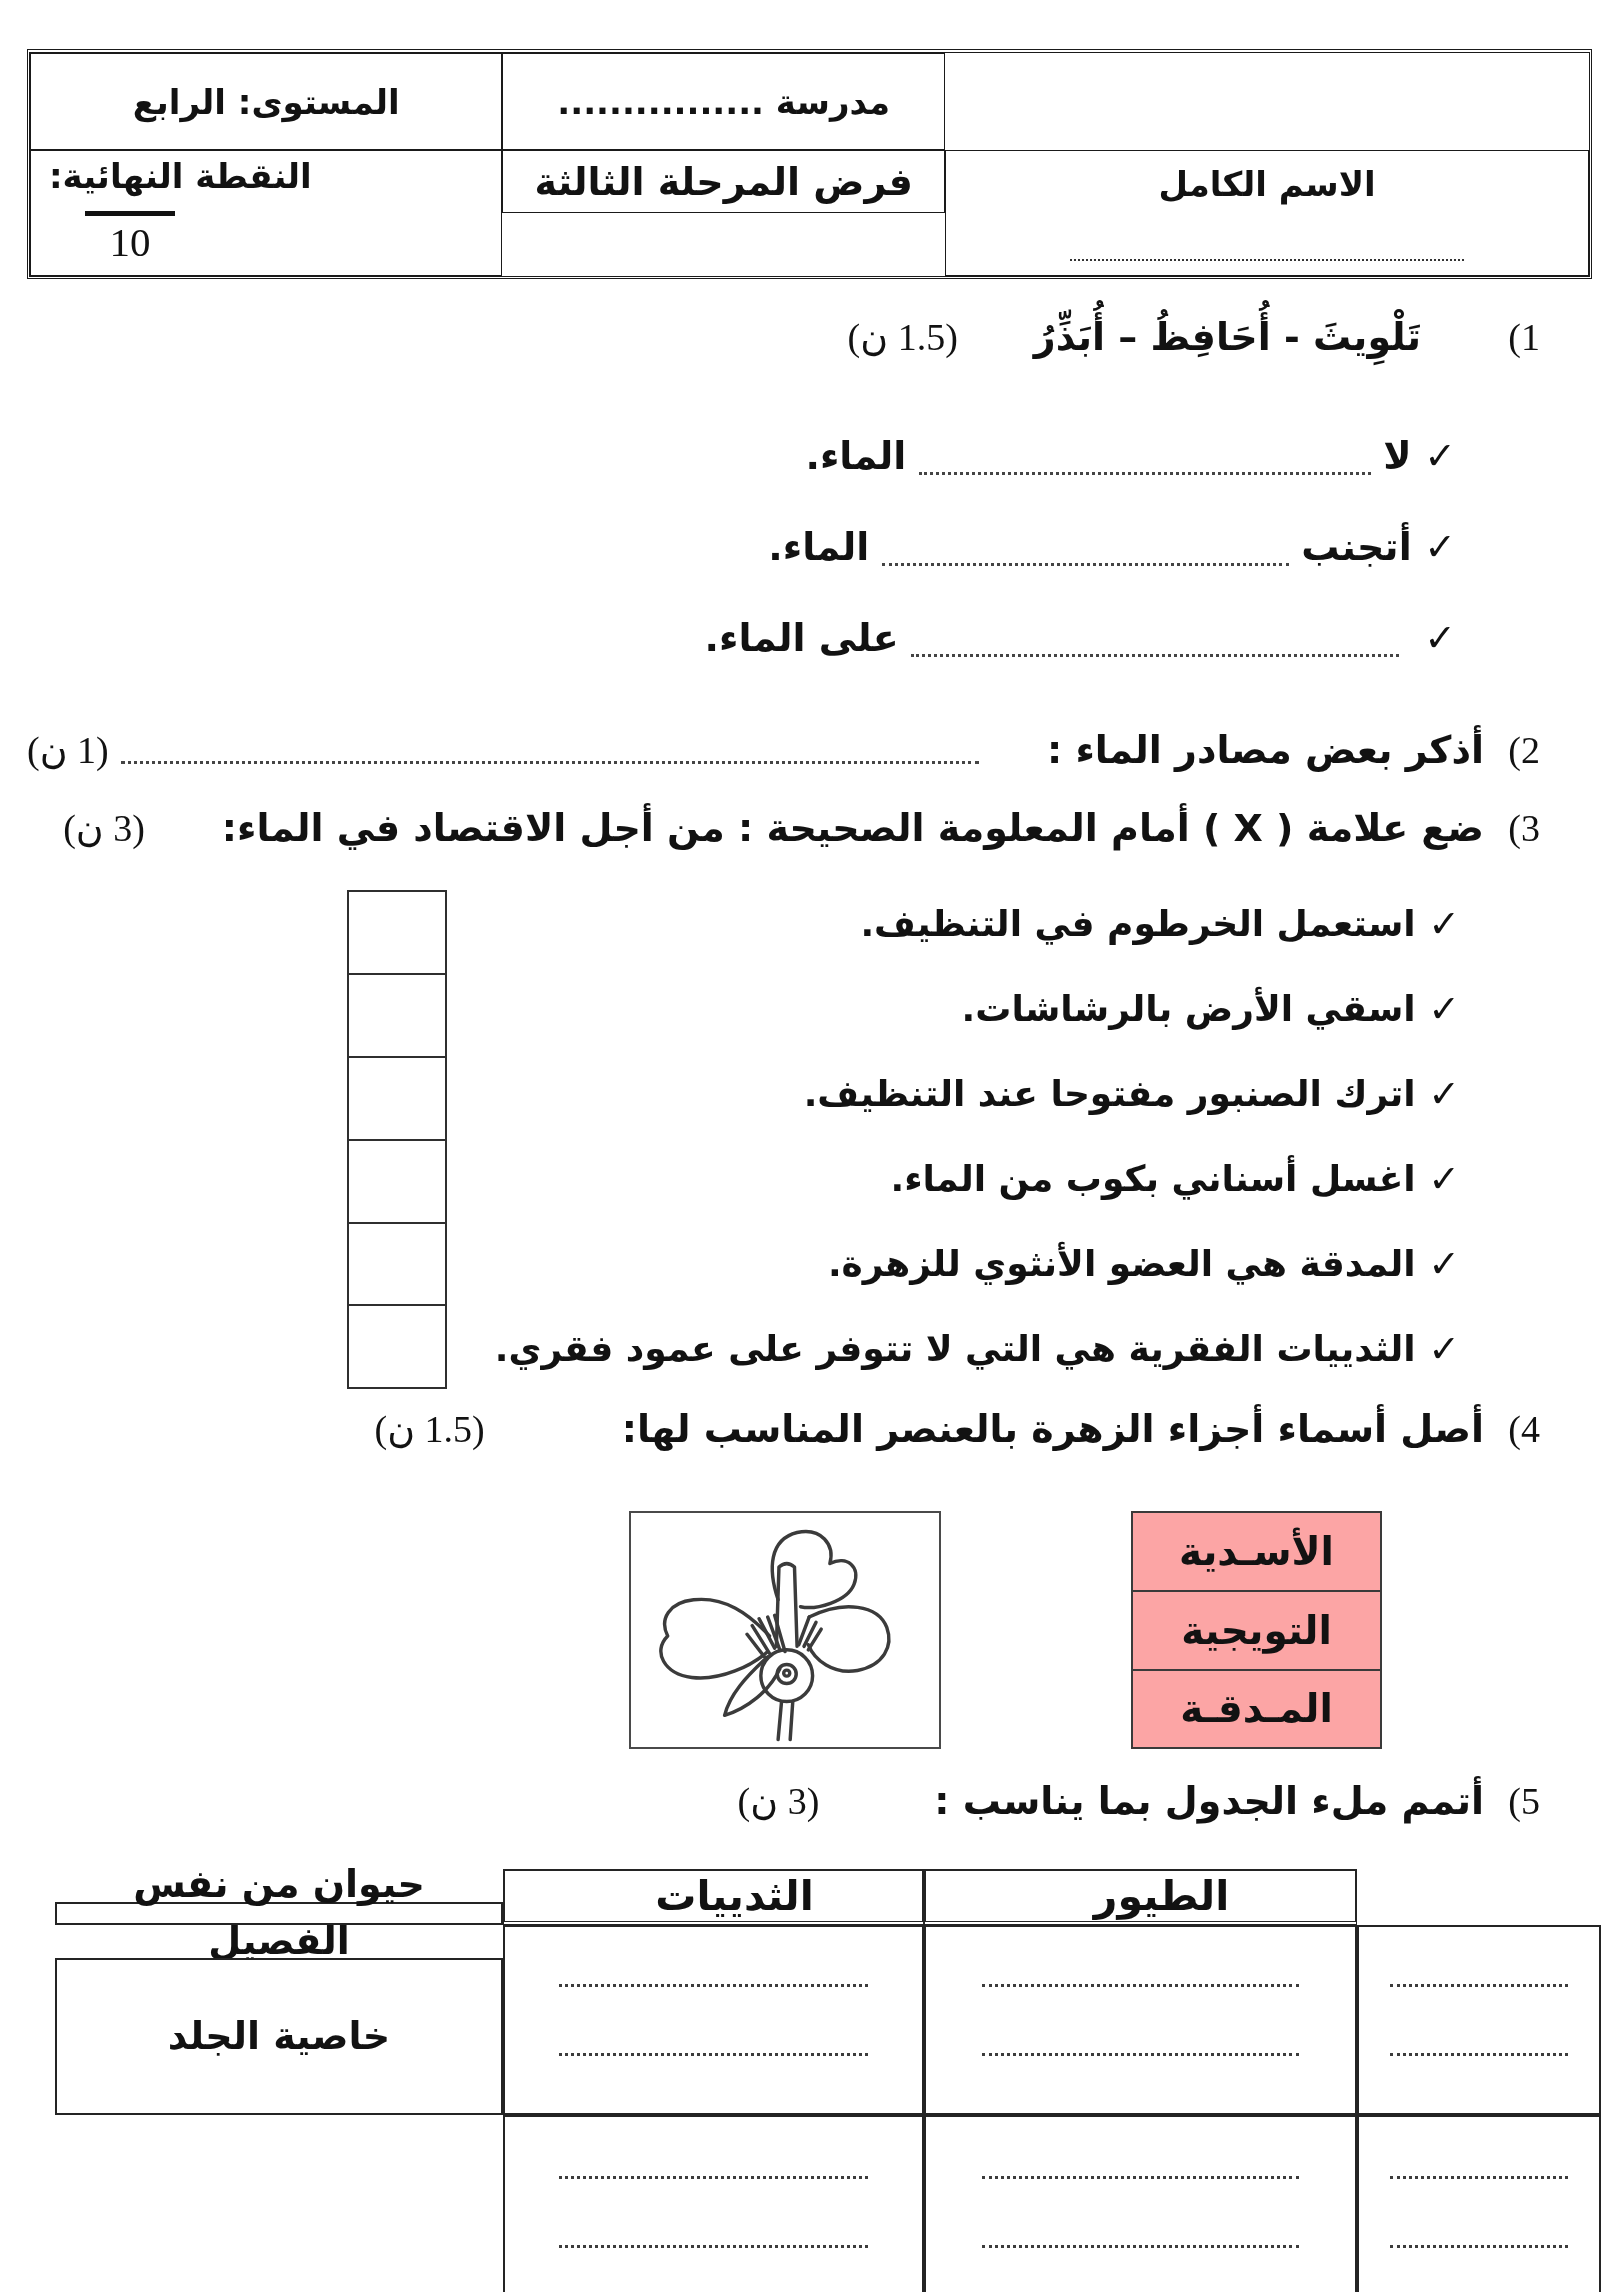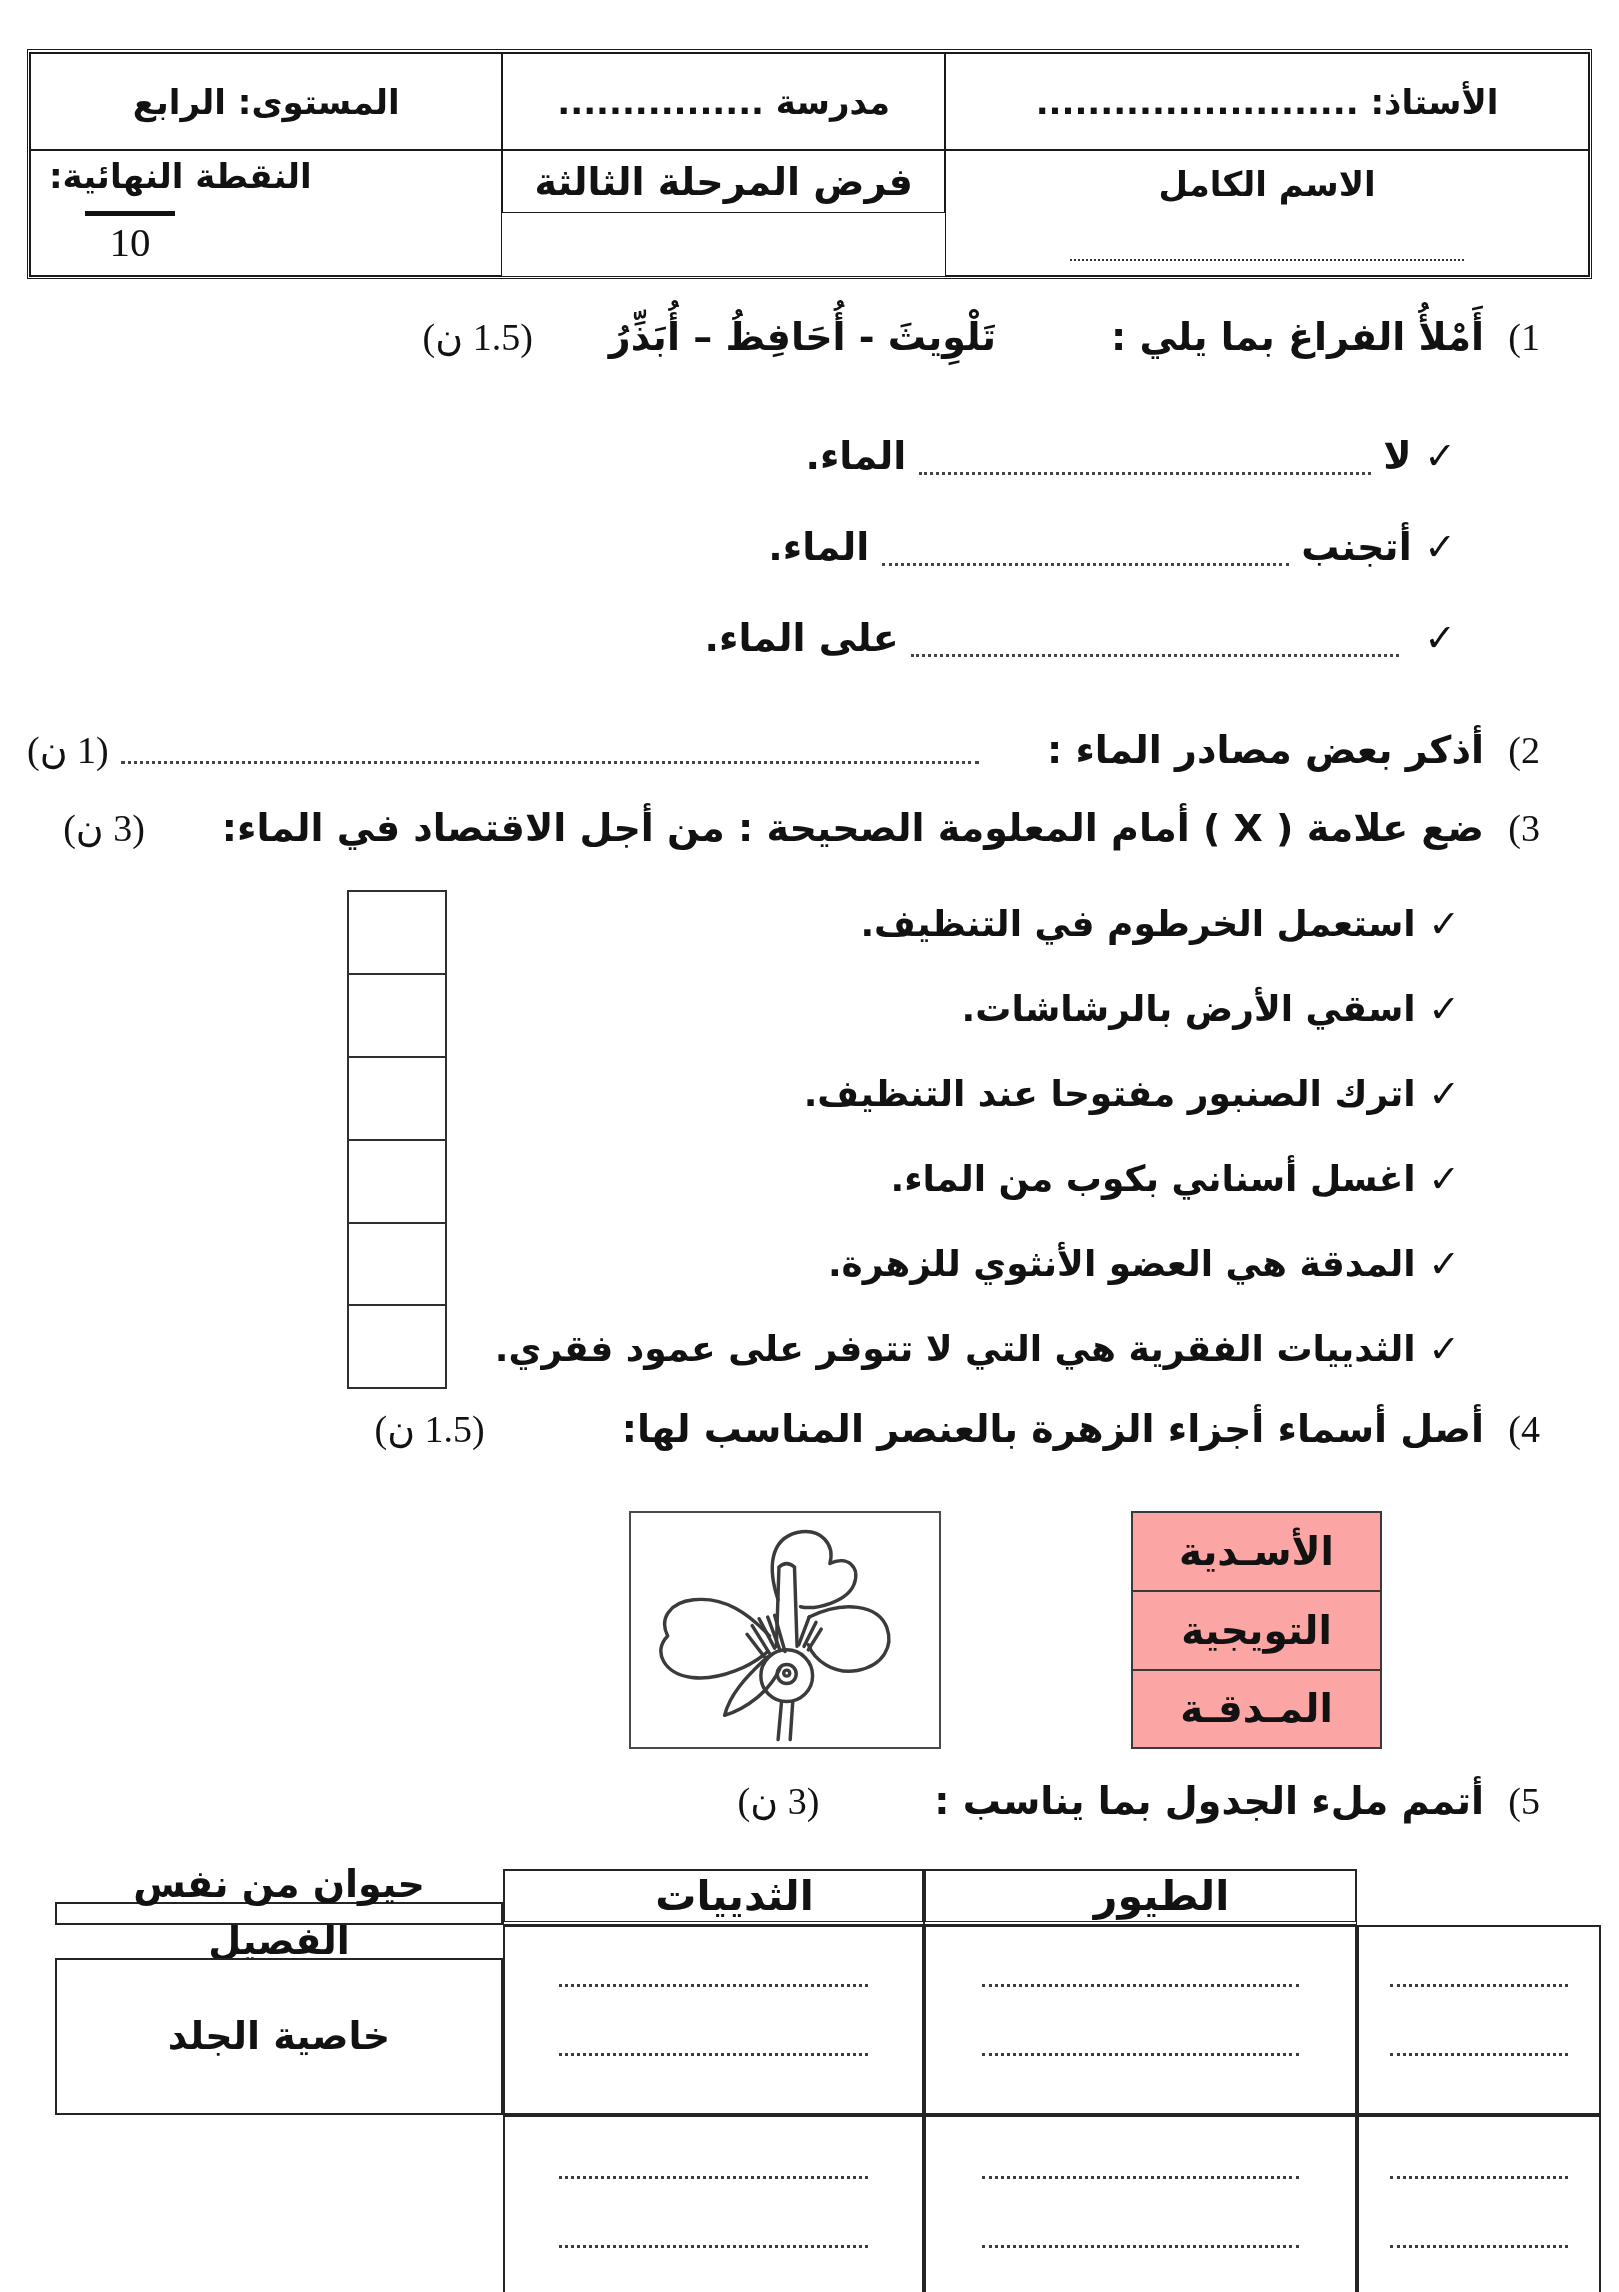--- a/index.html
+++ b/index.html
@@ -94,40 +94,38 @@
                 font-size:38px;font-weight:bold;line-height:1.5;padding:0 10.7px;margin-top:33px;}
   .t5 .dotcell{display:flex;flex-direction:column;align-items:center;justify-content:center;gap:66px;}
   .dotline{width:74%;border-bottom:3.1px dotted #3c3c3c;height:0;}
 </style>
 </head>
 <body>
 
 <div class="page">
 
   <div class="header-grid">
-    <div class="hcell hc-teacher">الأستاذ: .........................</div>
     <div class="hcell hc-school">مدرسة ................</div>
     <div class="hcell hc-level">المستوى: الرابع</div>
 
     <div class="hcell hc-name">
       <span>الاسم الكامل</span>
       <span class="name-dots"></span>
     </div>
 
     <div class="hcell hc-exam">فرض المرحلة الثالثة</div>
 
     <div class="hcell hc-mark">
       <span>النقطة النهائية:</span>
       <span class="mark-frac serif">10</span>
     </div>
   </div>
 
   <div class="qline q1-head">
     <span class="qnum serif">1)</span>
-    <span class="qgap1">أَمْلأُ الفراغ بما يلي :</span>
     <span class="qwords">تَلْوِيثَ - أُحَافِظُ – أُبَذِّرُ</span>
     <span class="qpoints serif">(1.5 ن)</span>
   </div>
 
   <div class="check-block">
     <div class="check-line">
       <span class="check">✓</span>
       <span>لا</span>
       <span class="blank b1"></span>
       <span>الماء.</span>

